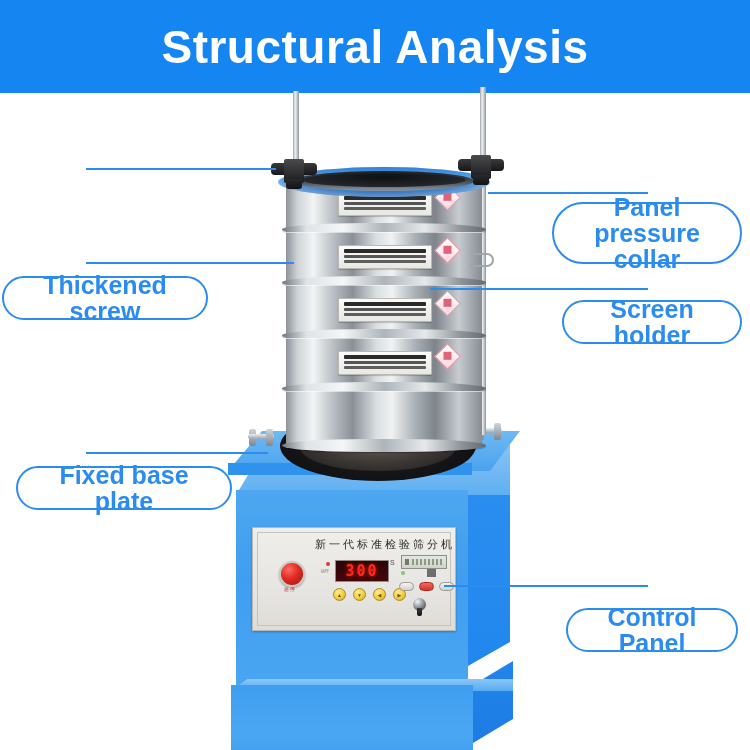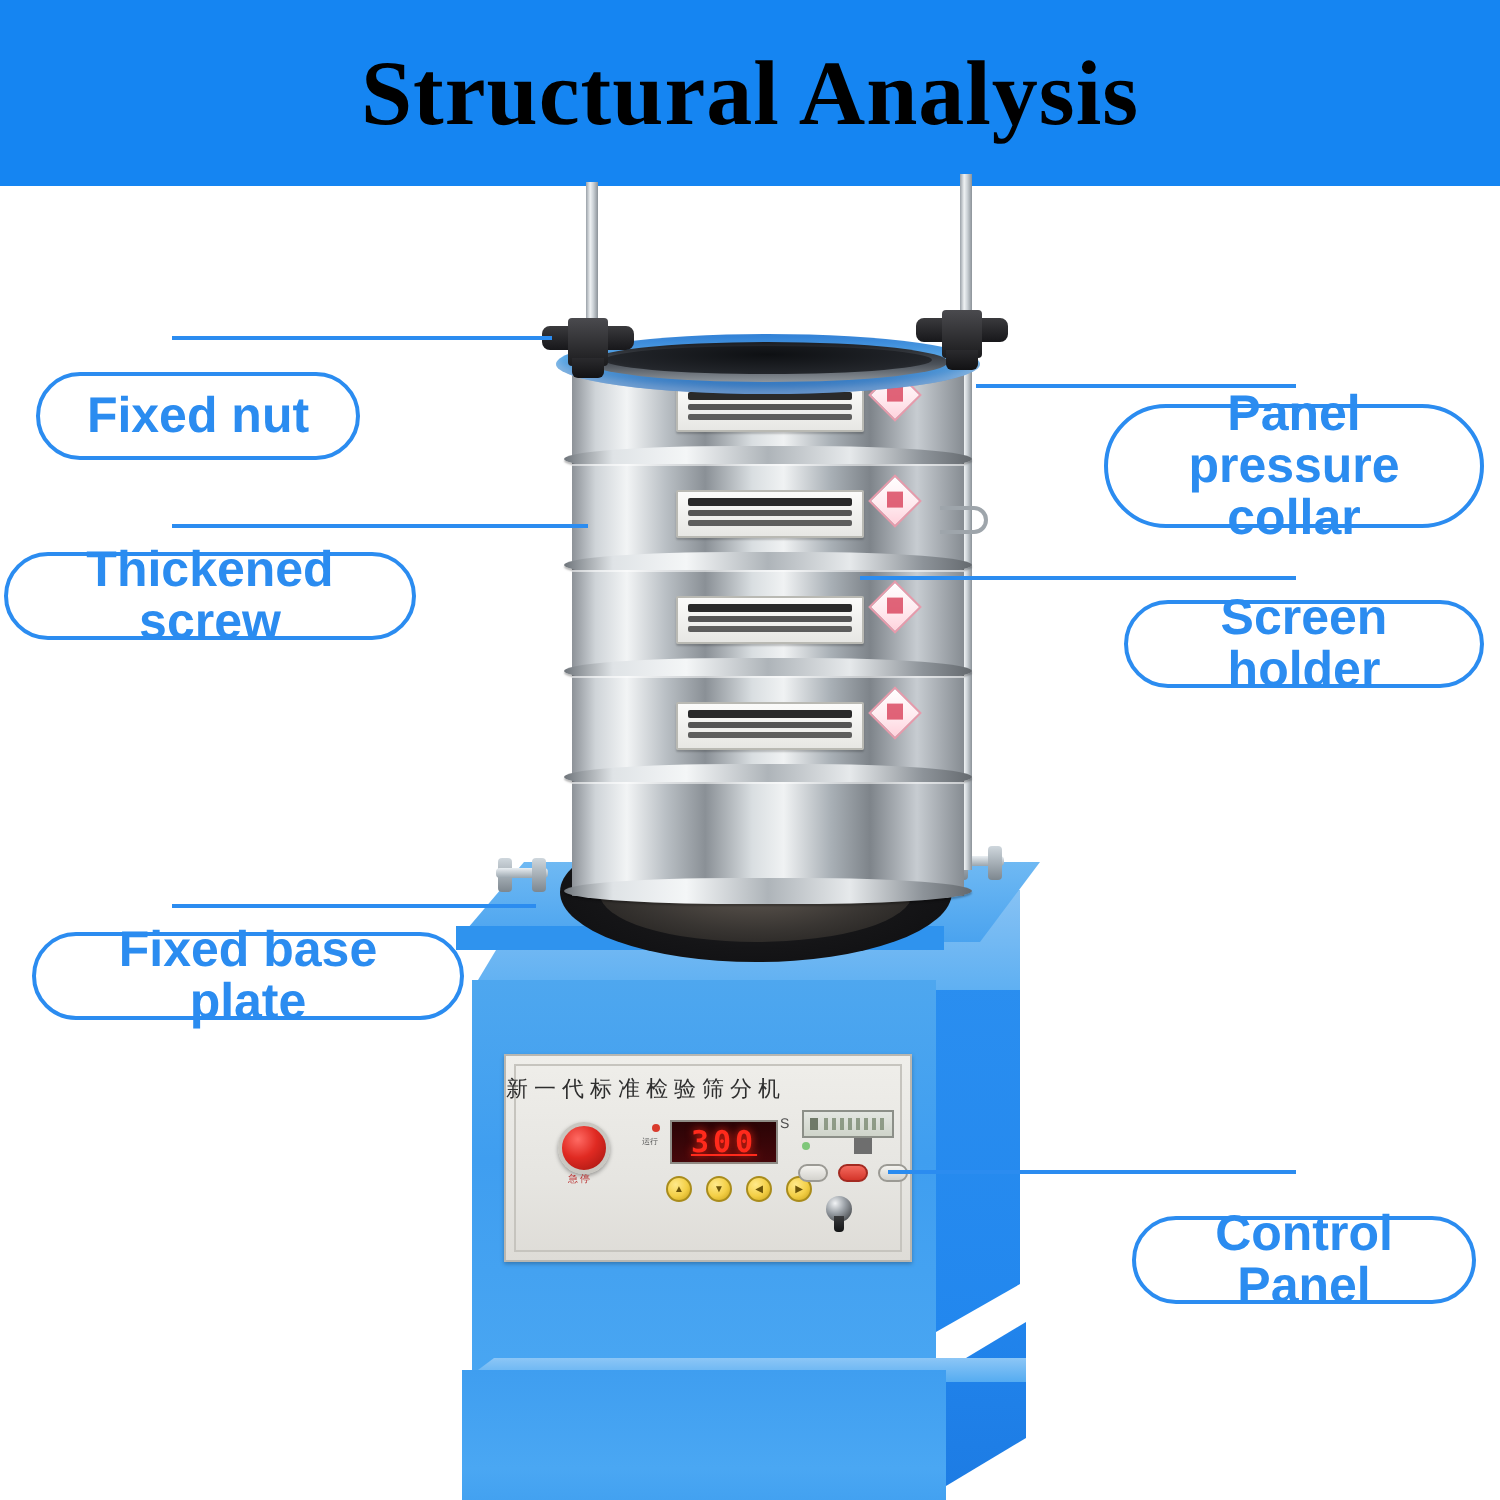--- a/index.html
+++ b/index.html
@@ -12,26 +12,26 @@
   }
   .page{position:absolute;left:0;top:0;width:750px;height:750px;background:#fff;overflow:hidden;}
 
   
   .banner{
     position:absolute;left:0;top:0;width:750px;height:93px;
     background:#1585f2;
     display:flex;align-items:center;justify-content:center;
   }
   .banner-title{
-    color:#000000;
+    color:#ffffff;
     font-size:46px;
     font-weight:bold;
     letter-spacing:0.5px;
     line-height:1;
-    font-family:Liberation Serif, serif;
+    font-family:Liberation Sans, sans-serif;
   }
 
   
   .pill{
     position:absolute;
     border:2.2px solid #2b8cf0;
     border-radius:40px;
     color:#2b8cf0;
     font-size:25px;
     font-weight:bold;
@@ -189,21 +189,21 @@
     background:linear-gradient(180deg,#efeeea 0%,#e6e5e1 60%,#dedcd7 100%);
     border:1px solid #b9b7b1;
     box-shadow:0 1px 2px rgba(0,0,0,.25);
   }
   .panel-inner{
     position:absolute;left:4px;top:4px;right:4px;bottom:4px;
     border:1px solid #c6c4be;
   }
   .panel-title{
     position:absolute;left:0;right:0;top:9px;
-    text-align:left;font-size:11px;color:#2e2e2e;letter-spacing:3px;
+    text-align:right;font-size:11px;color:#2e2e2e;letter-spacing:3px;
     font-family:"DejaVu Sans", sans-serif;
   }
   .estop{
     position:absolute;left:26px;top:33px;width:22px;height:22px;border-radius:50%;
     background:radial-gradient(circle at 36% 30%,#ff6b64 0%,#e02a22 45%,#9e140f 100%);
     border:2px solid #c9c7c1;
     box-shadow:0 1px 2px rgba(0,0,0,.35);
   }
   .estop-label{
     position:absolute;left:22px;top:58px;width:30px;text-align:center;
@@ -212,21 +212,20 @@
   .led{
     position:absolute;left:82px;top:32px;width:52px;height:20px;
     background:linear-gradient(180deg,#2a0406,#45070a);
     border:1px solid #8e8c86;
     display:flex;align-items:center;justify-content:center;
   }
   .led span{
     color:#ff2a1c;font-size:15px;font-weight:bold;letter-spacing:2px;
     font-family:"DejaVu Sans Mono", monospace;
     text-shadow:0 0 4px rgba(255,40,20,.9);
-    text-decoration:underline;
   }
   .led-unit{position:absolute;left:137px;top:31px;font-size:7px;color:#4a4a4a;}
   .led-dot{position:absolute;left:73px;top:34px;width:4px;height:4px;border-radius:50%;background:#d93b2c;}
   .led-dot-lbl{position:absolute;left:68px;top:40px;font-size:4px;color:#555;}
   .ybtns{position:absolute;left:80px;top:60px;display:flex;gap:7px;}
   .ybtn{
     width:11px;height:11px;border-radius:50%;
     background:radial-gradient(circle at 35% 30%,#ffe98a 0%,#f3cf46 55%,#c8a017 100%);
     border:1px solid #a98c1c;
     font-size:5px;color:#6b5409;display:flex;align-items:center;justify-content:center;
@@ -411,21 +410,20 @@
 
   </div>
 
   <div class="leader" style="left:86px;top:168px;width:190px;"></div>
   <div class="leader" style="left:86px;top:262px;width:208px;"></div>
   <div class="leader" style="left:86px;top:452px;width:182px;"></div>
   <div class="leader" style="left:488px;top:192px;width:160px;"></div>
   <div class="leader" style="left:430px;top:288px;width:218px;"></div>
   <div class="leader" style="left:444px;top:585px;width:204px;"></div>
 
-  <div class="pill" style="left:18px;top:186px;width:162px;height:44px;">Fixed nut</div>
 
   <div class="pill" style="left:16px;top:466px;width:216px;height:44px;">Fixed base plate</div>
 
   <div class="pill" style="left:2px;top:276px;width:206px;height:44px;">Thickened screw</div>
 
   <div class="pill" style="left:552px;top:202px;width:190px;height:62px;">Panel pressure
 collar</div>
 
   <div class="pill" style="left:562px;top:300px;width:180px;height:44px;">Screen holder</div>
 

